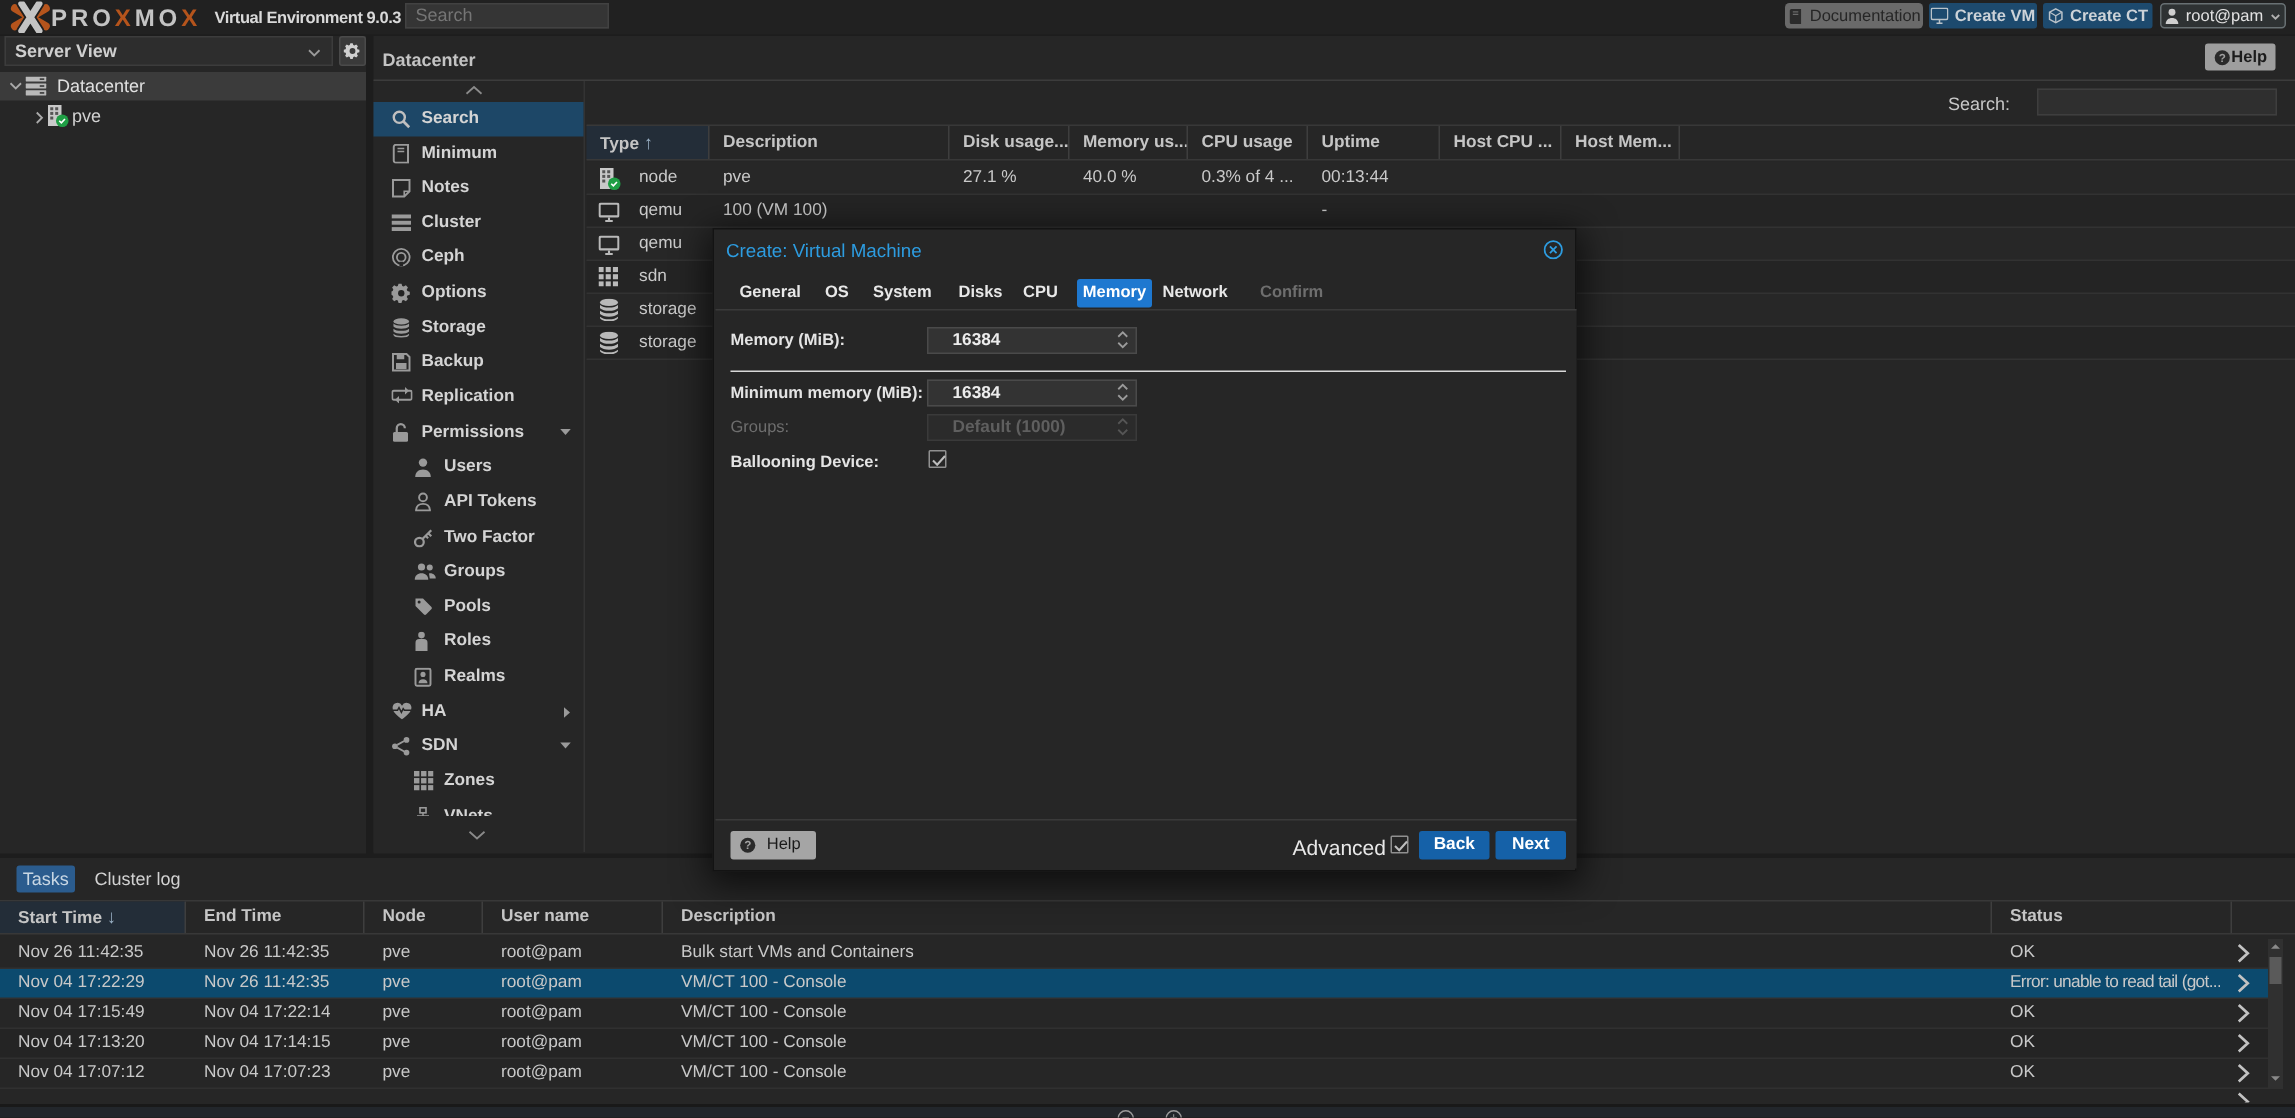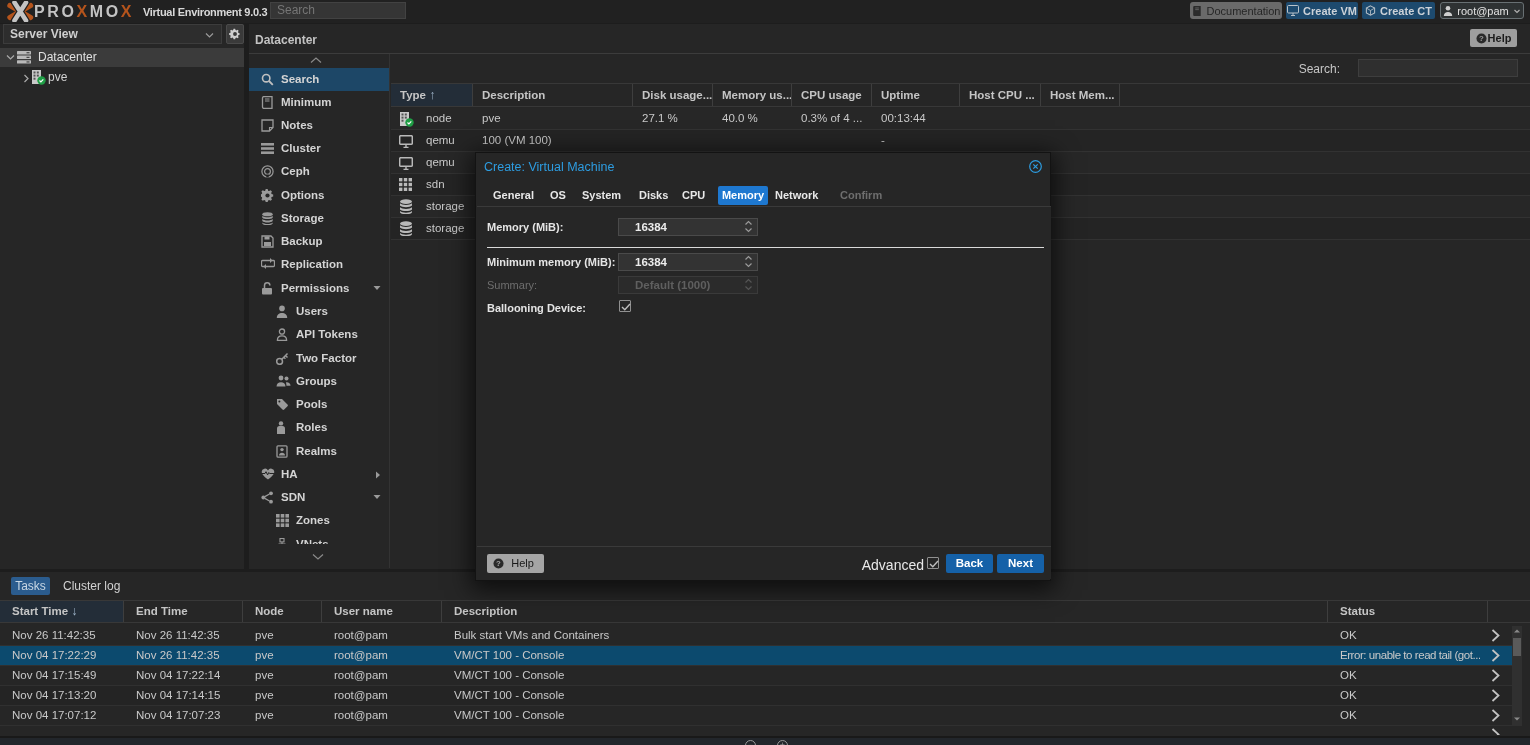--- a/index.html
+++ b/index.html
@@ -499,21 +499,21 @@
             <path d="M1.5 4.5L4.5 1.5 7.5 4.5M1.5 8.5L4.5 11.5 7.5 8.5" stroke="#9a9a9a" fill="none" stroke-width="1.2"></path>
           </svg>
         </span></div>
     <div id="msep"></div>
     <div class="flabel" style="top:49px">Minimum memory (MiB):</div>
     <div class="ffield" style="top:46px">16384<span class="spin">
           <svg width="9" height="13" viewBox="0 0 9 13">
             <path d="M1.5 4.5L4.5 1.5 7.5 4.5M1.5 8.5L4.5 11.5 7.5 8.5" stroke="#9a9a9a" fill="none" stroke-width="1.2"></path>
           </svg>
         </span></div>
-    <div class="flabel" style="top:72px;color:#6e6e6e;font-weight:normal">Summary:</div>
+    <div class="flabel" style="top:72px;color:#6e6e6e;font-weight:normal">Groups:</div>
     <div class="ffield" style="top:69px;background:#2b2b2b;border-color:#3a3a3a;color:#5f5f5f">Default (1000)<span class="spin">
           <svg width="9" height="13" viewBox="0 0 9 13">
             <path d="M1.5 4.5L4.5 1.5 7.5 4.5M1.5 8.5L4.5 11.5 7.5 8.5" stroke="#555" fill="none" stroke-width="1.2"></path>
           </svg>
         </span></div>
     <div class="flabel" style="top:95px">Ballooning Device:</div>
     <div class="cbx" style="left:142px;top:93px">
         <svg width="10" height="8" viewBox="0 0 10 8">
           <path d="M1 4l2.8 2.8L9 1" stroke="#bdbdbd" stroke-width="1.4" fill="none"></path>
         </svg>

